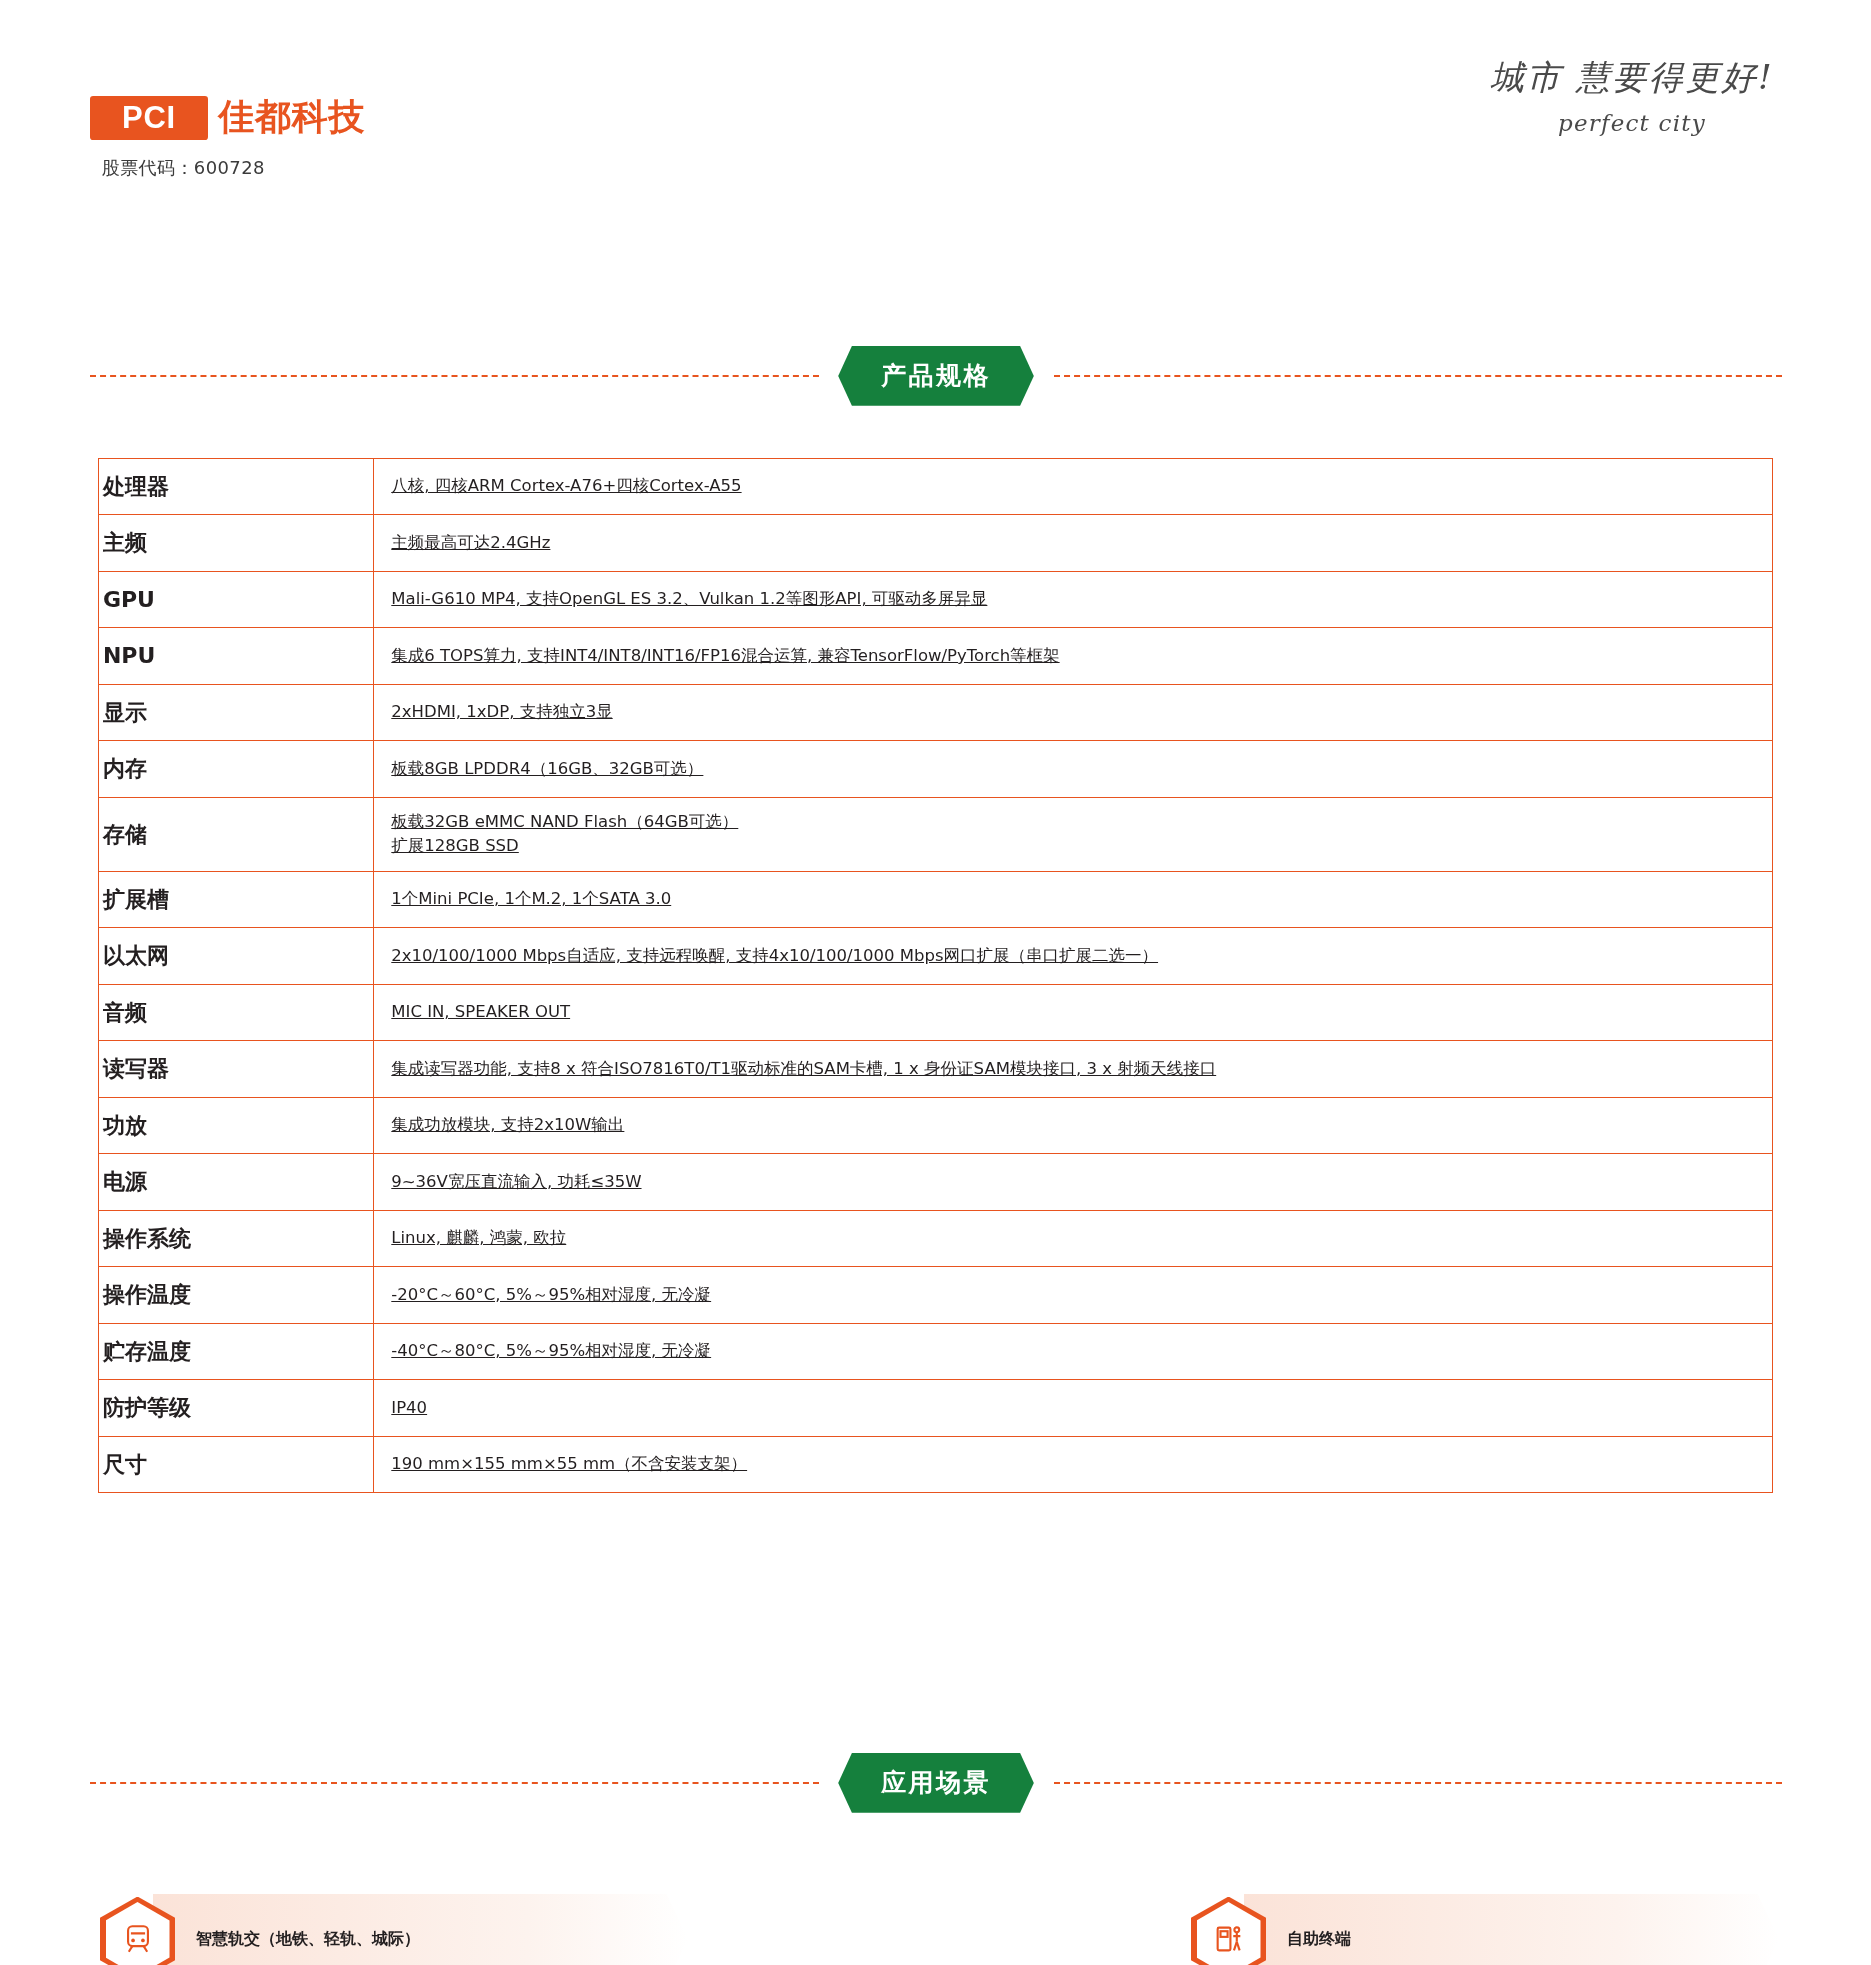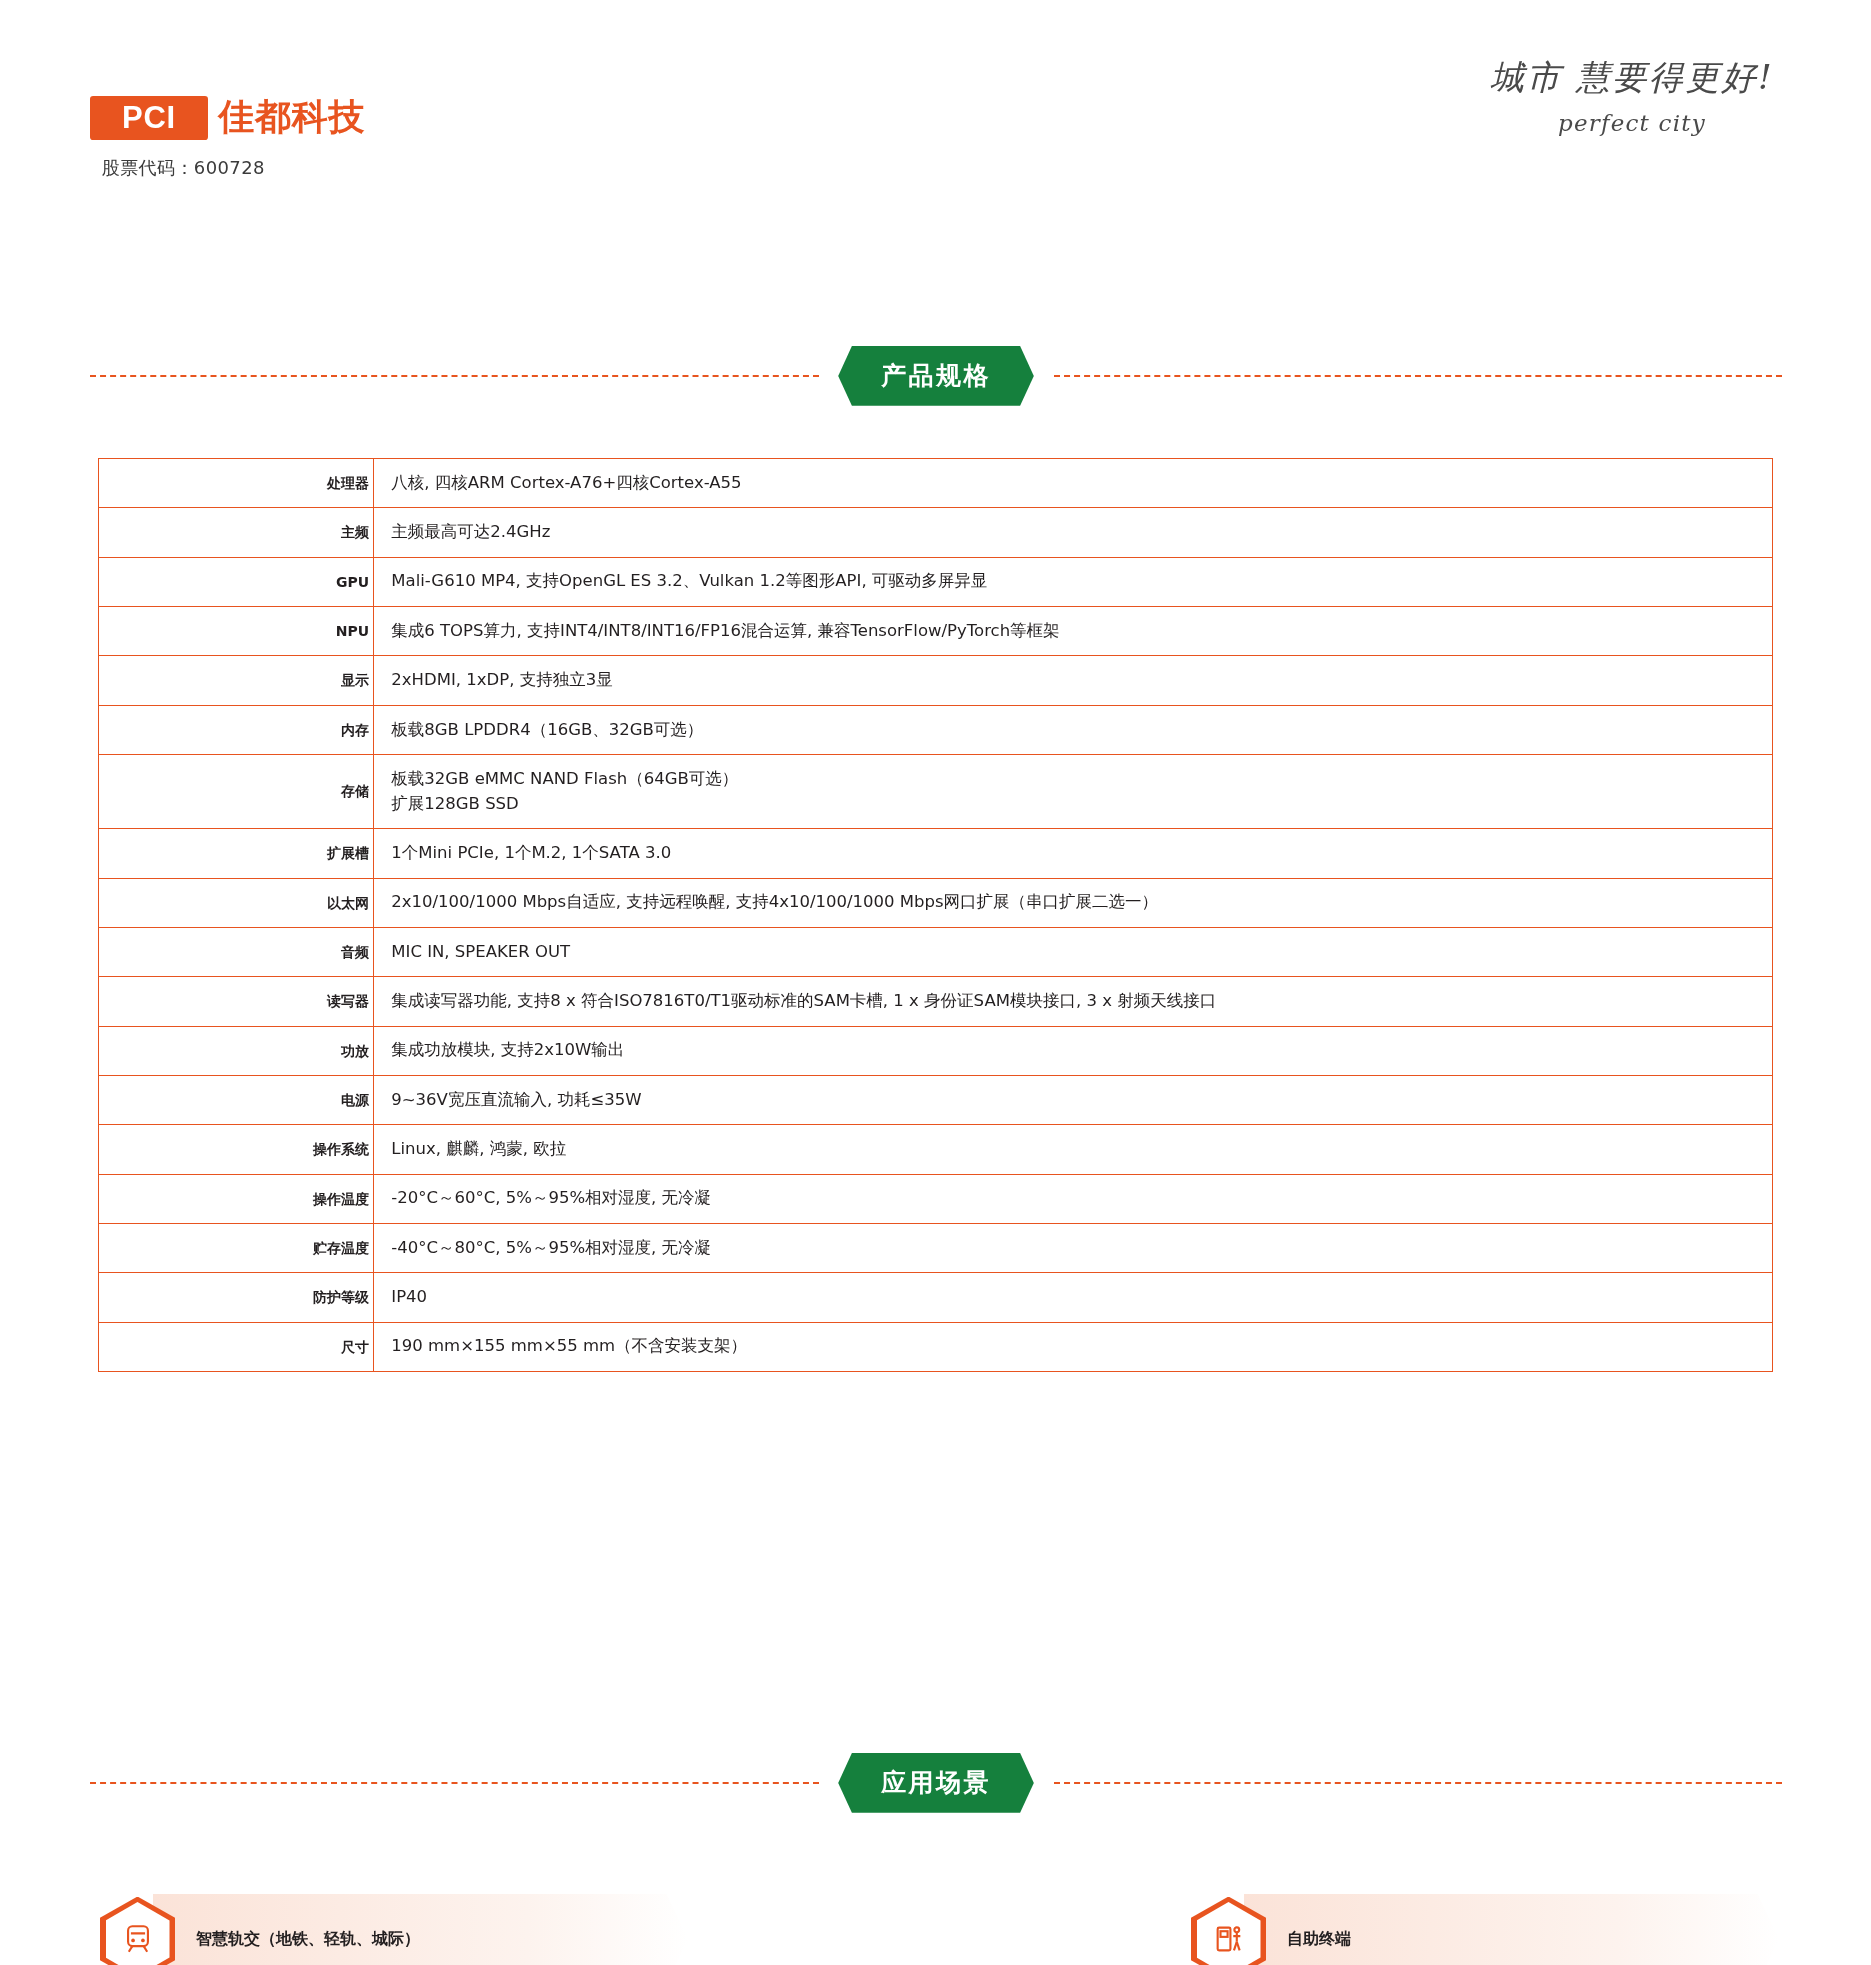--- a/index.html
+++ b/index.html
@@ -115,35 +115,36 @@
     border-collapse: collapse;
     table-layout: fixed;
   }
   .spec-table td {
     border: 1.2px solid #e8541f;
     padding: 0;
     vertical-align: middle;
   }
   .spec-table td.label {
     width: 275px;
-    text-align: right;
-    font-size: 14px;
+    text-align: left;
+    font-size: 22px;
     font-weight: bold;
     color: #231f20;
     padding: 11.8px 3.9px;
     font-family: "DejaVu Sans", sans-serif;
     line-height: 1.45;
   }
   .spec-table td.value {
     font-size: 16.5px;
     color: #231f20;
     padding: 11.8px 17.3px;
     font-family: "DejaVu Sans", sans-serif;
     line-height: 1.5;
     white-space: pre-line;
+    text-decoration: underline;
   }
 
   
   .scenarios {
     position: absolute;
     left: 98px;
     top: 1894px;
     width: 1675px;
     display: flex;
     gap: 0;

